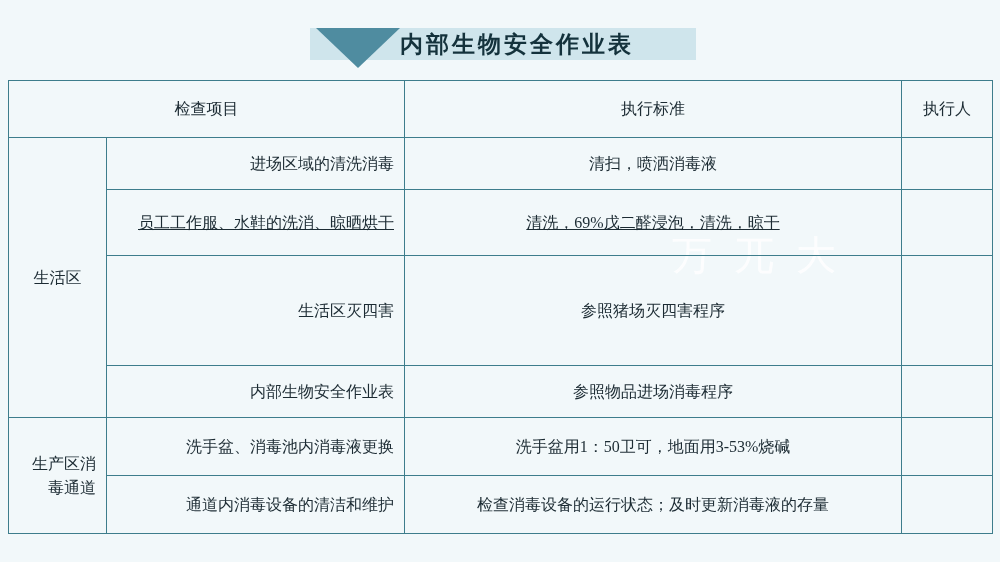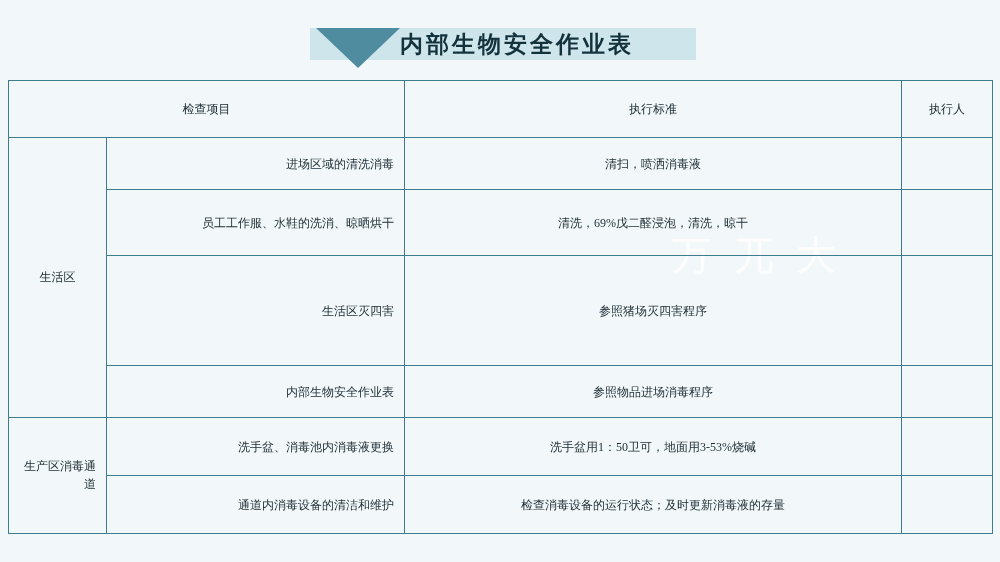--- a/index.html
+++ b/index.html
@@ -75,21 +75,21 @@
     left: 8px;
     top: 80px;
     width: 984px;
     border-collapse: collapse;
     table-layout: fixed;
     background: transparent;
   }
   table.sheet td, table.sheet th {
     border: 1px solid #3e7d8c;
     padding: 6px 10px;
-    font-size: 12px;
+    font-size: 16px;
     vertical-align: middle;
     font-weight: normal;
     background: transparent;
   }
   thead th {
     text-align: center;
     font-size: 17px;
     height: 44px;
     font-weight: normal;
   }
@@ -144,21 +144,21 @@
       <th>执行人</th>
     </tr>
   </thead>
   <tbody id="tbody">
       <tr style="height: 52px;">
         <td class="grp" rowspan="4">生活区</td>
         <td class="item">进场区域的清洗消毒</td>
         <td class="std">清扫，喷洒消毒液</td>
         <td class="exec"></td>
       </tr>
-      <tr style="height: 66px;">
+      <tr style="height: 66px; text-decoration: underline;">
         <td class="item">员工工作服、水鞋的洗消、晾晒烘干</td>
         <td class="std">清洗，69%戊二醛浸泡，清洗，晾干</td>
         <td class="exec"></td>
       </tr>
       <tr style="height: 110px;">
         <td class="item">生活区灭四害</td>
         <td class="std">参照猪场灭四害程序</td>
         <td class="exec"></td>
       </tr>
       <tr style="height: 52px;">

